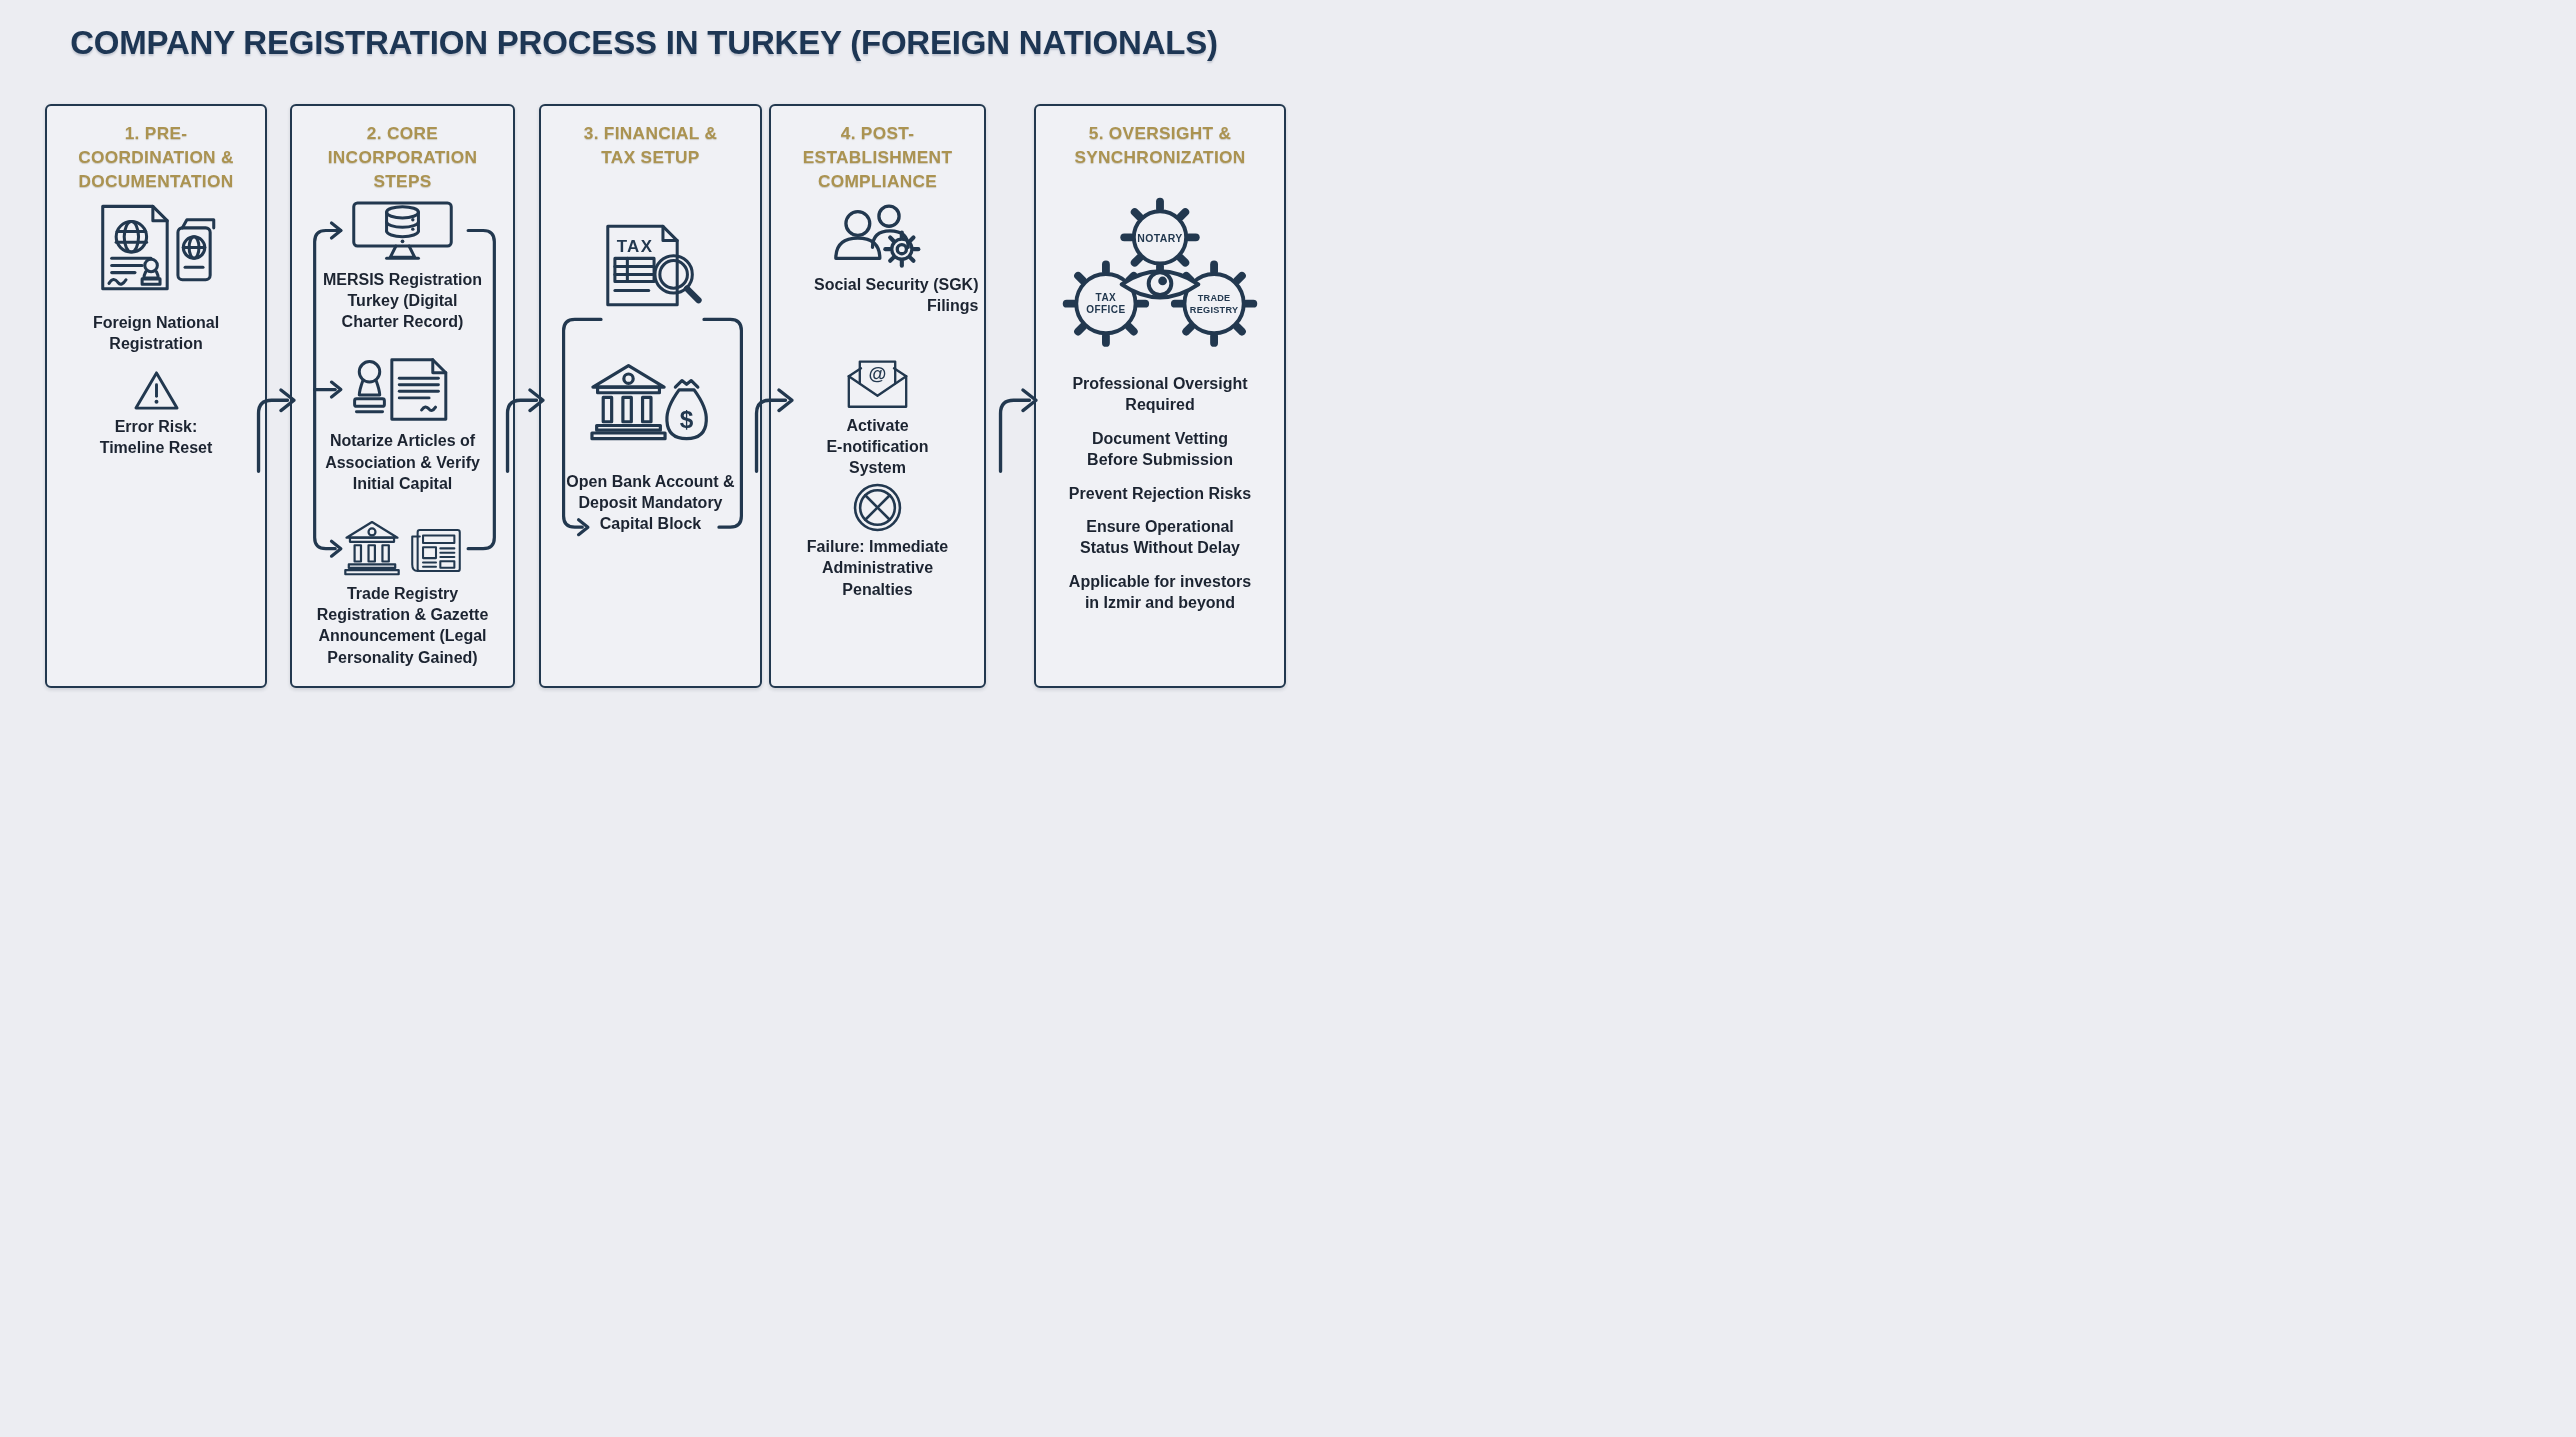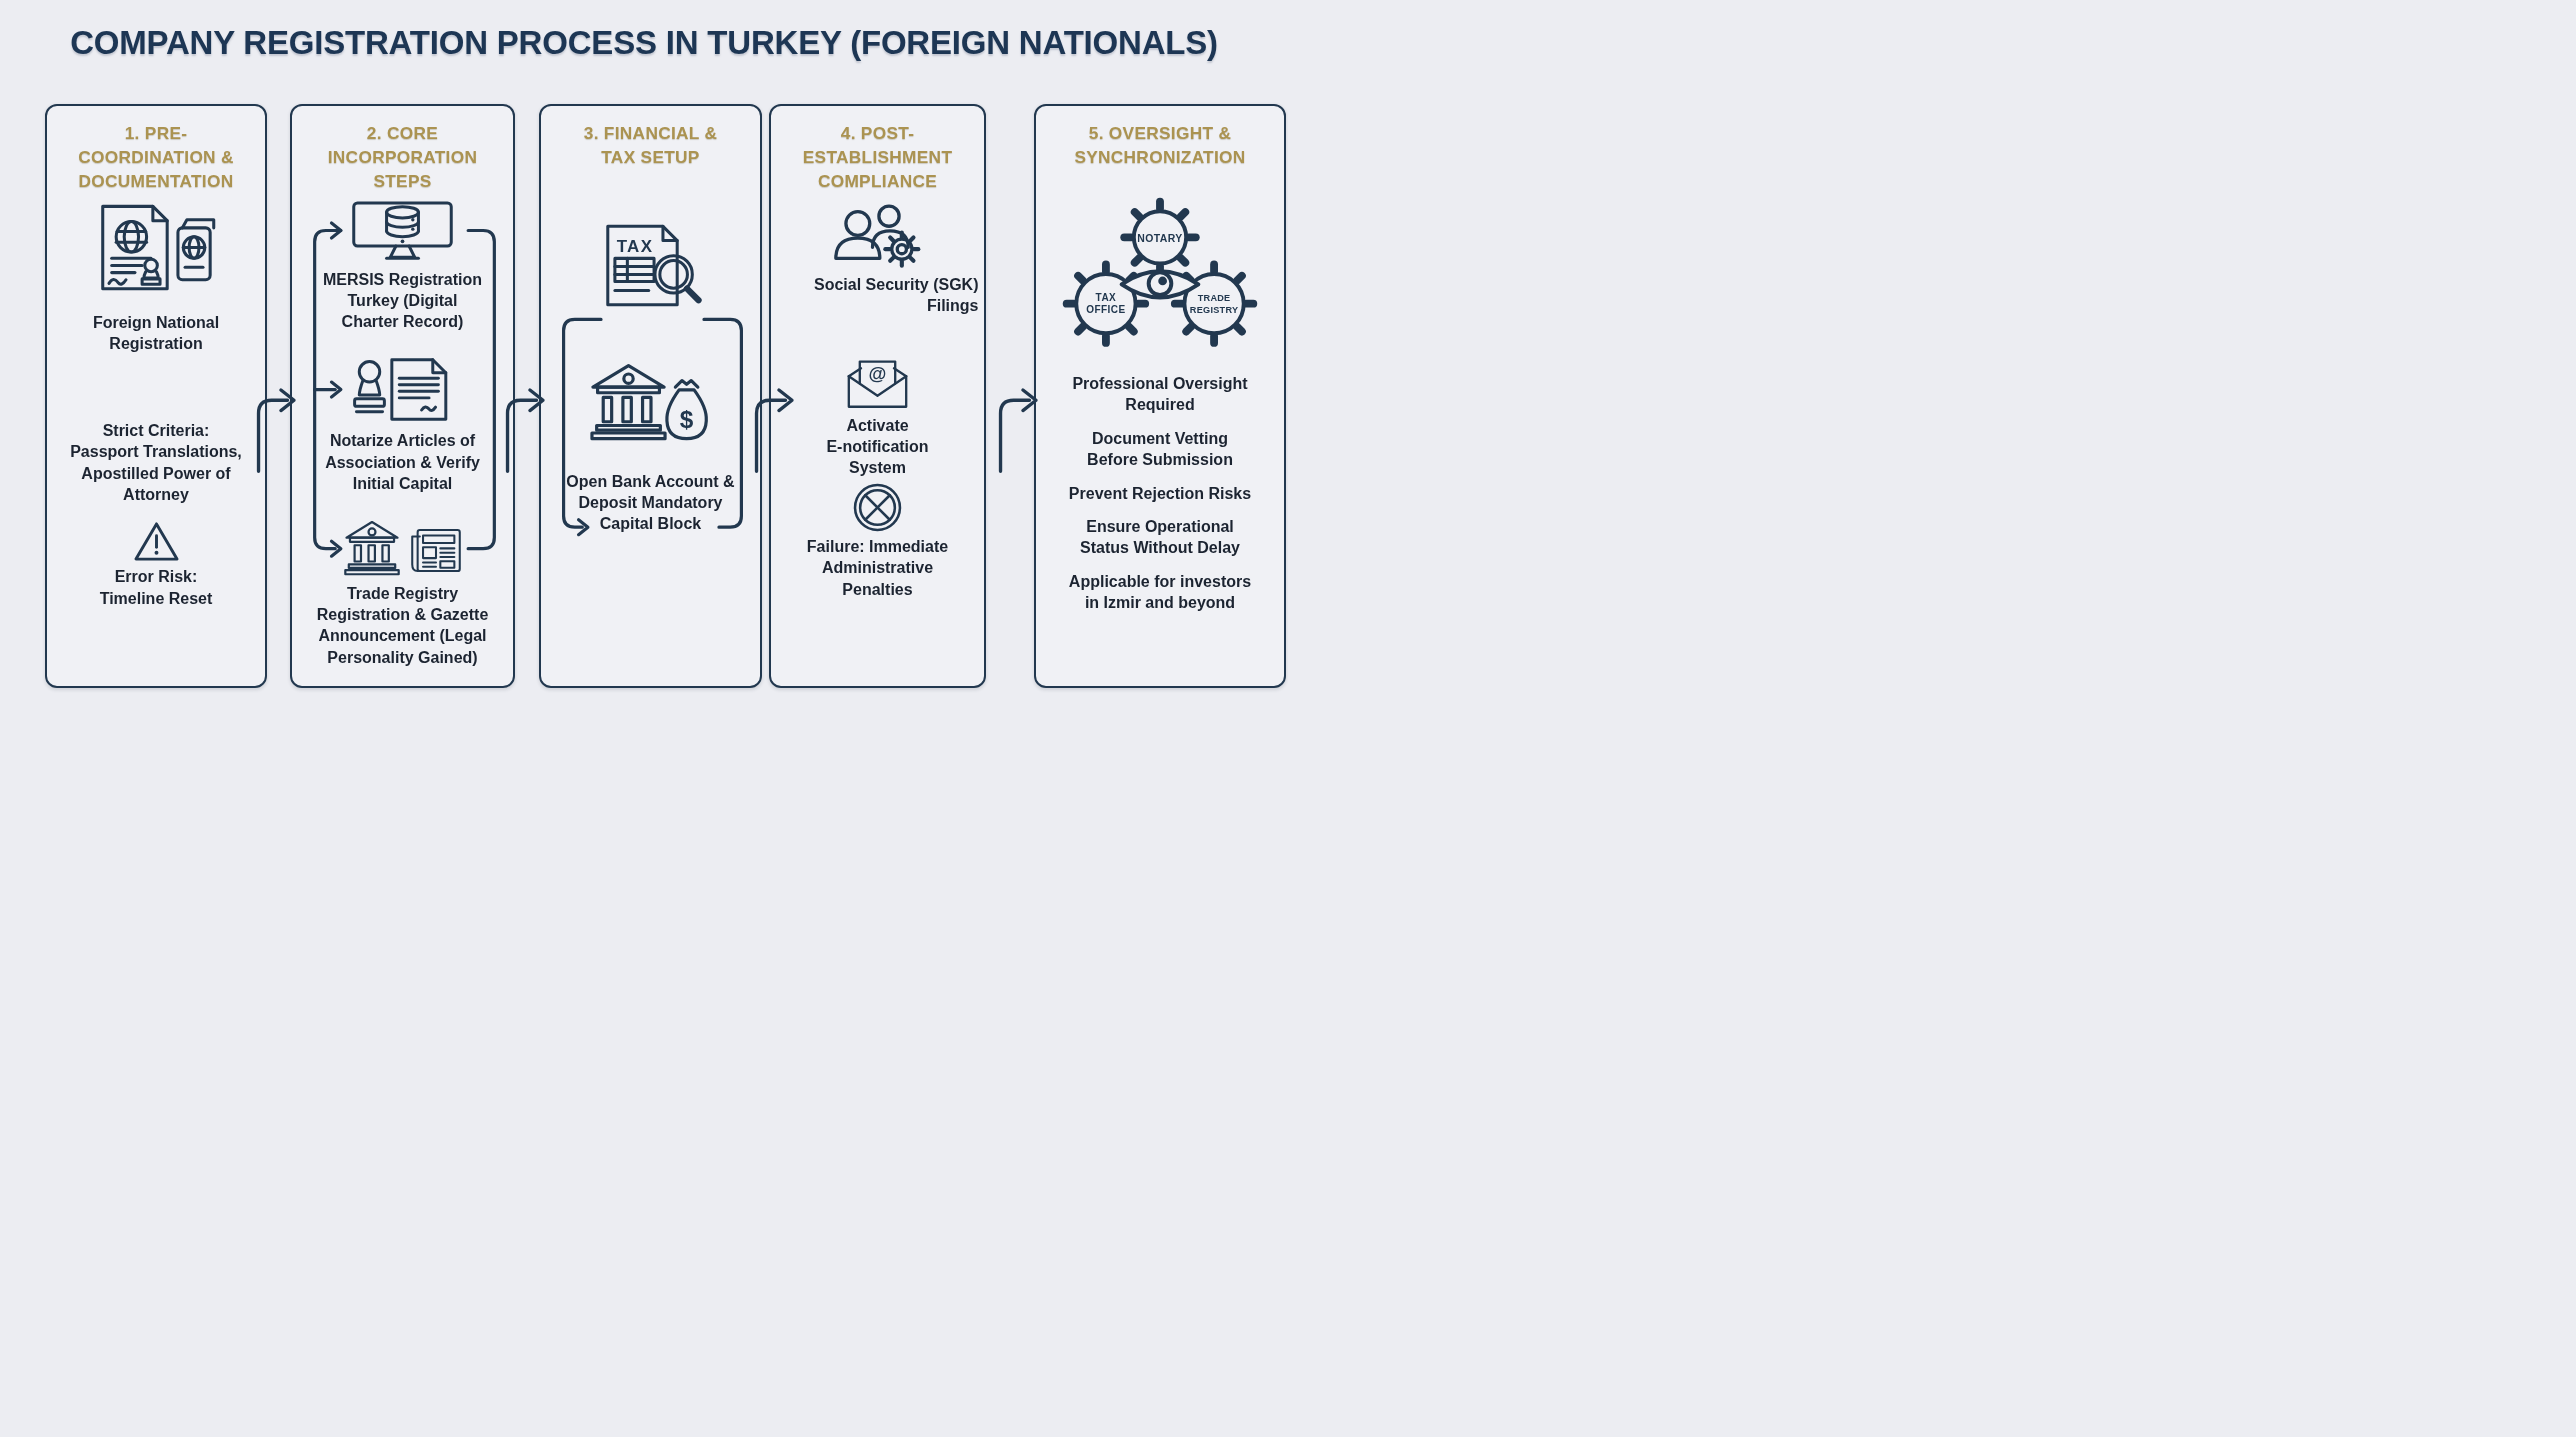--- a/index.html
+++ b/index.html
@@ -19,21 +19,21 @@
     text-align:center;
     font-size:33px;font-weight:800;letter-spacing:-0.2px;
     color:#1d3654;
     text-shadow:0 1.9px 1.9px rgba(120,130,150,.35);
     white-space:nowrap;
   }
   .panel{
     position:absolute;top:104px;height:584px;
     background:#f0f1f5;
     border:2.3px solid #22384f;
-    border-radius:12px;
+    border-radius:6px;
     box-shadow:0 1.9px 3.7px rgba(30,40,60,.14);
     box-sizing:border-box;
     display:flex;flex-direction:column;align-items:center;
   }
   #panel-1{left:45px;width:222px;}
   #panel-2{left:290px;width:225px;}
   #panel-3{left:539px;width:223px;}
   #panel-4{left:769px;width:217px;}
   #panel-5{left:1034px;width:252px;}
   .heading{
@@ -98,24 +98,20 @@
           <path d="M97,30 l5,-9 h30 v9"></path>
           <circle cx="110" cy="52" r="12"></circle>
             <path d="M98,52 H122"></path>
             <ellipse cx="110" cy="52" rx="5.5" ry="12"></ellipse>
           <path d="M100,74 H120"></path>
         </g>
       </svg>
     </div>
     <div class="txt p1-t1">Foreign National
 Registration</div>
-    <div class="txt p1-t2">Strict Criteria:
-Passport Translations,
-Apostilled Power of
-Attorney</div>
     <div class="icon-wrap p1-warn">
       <svg width="49" height="43" viewBox="0 0 100 88">
         <g class="stroke" stroke-width="6">
           <path d="M50,8 L92,80 H8 Z"></path>
             <path d="M50,32 V56"></path>
         </g>
         <circle class="fill" cx="50" cy="67" r="4"></circle>
       </svg>
     </div>
     <div class="txt p1-t3">Error Risk:

